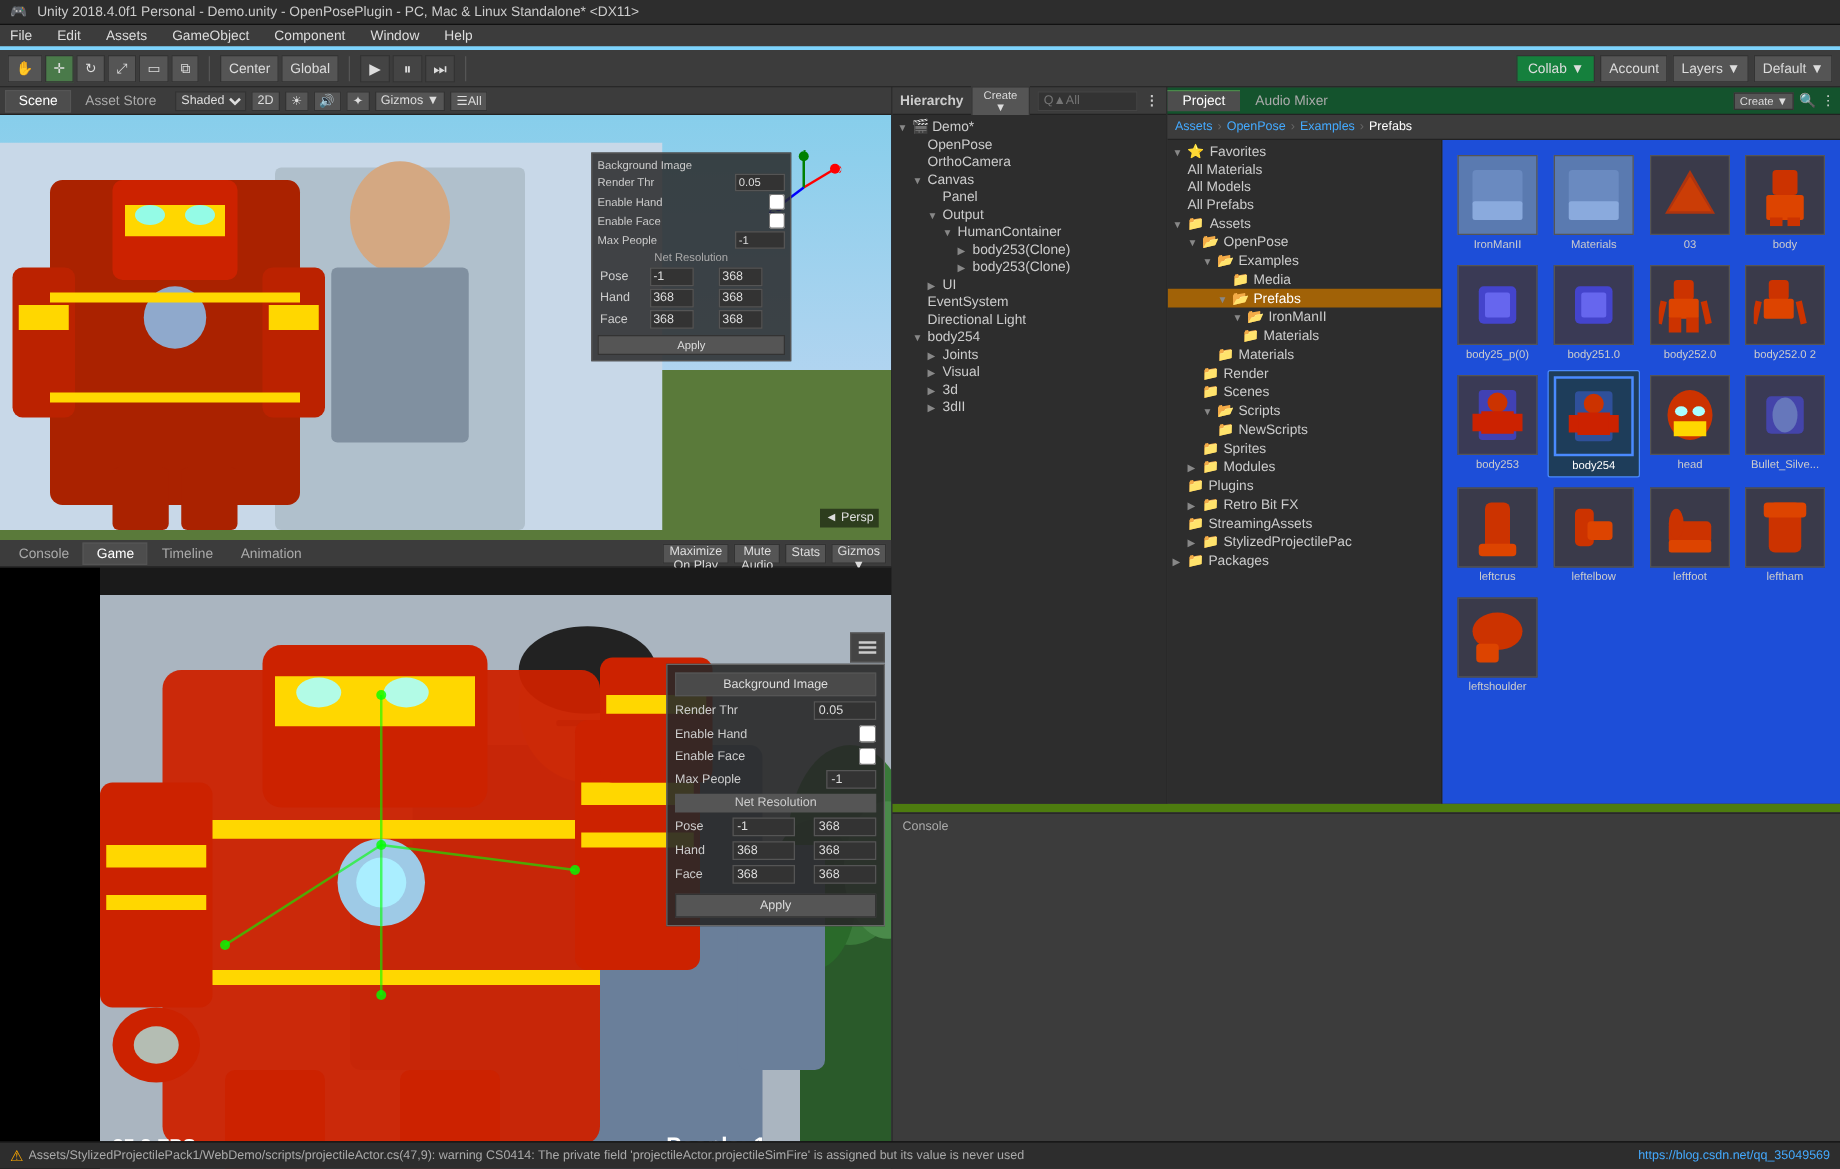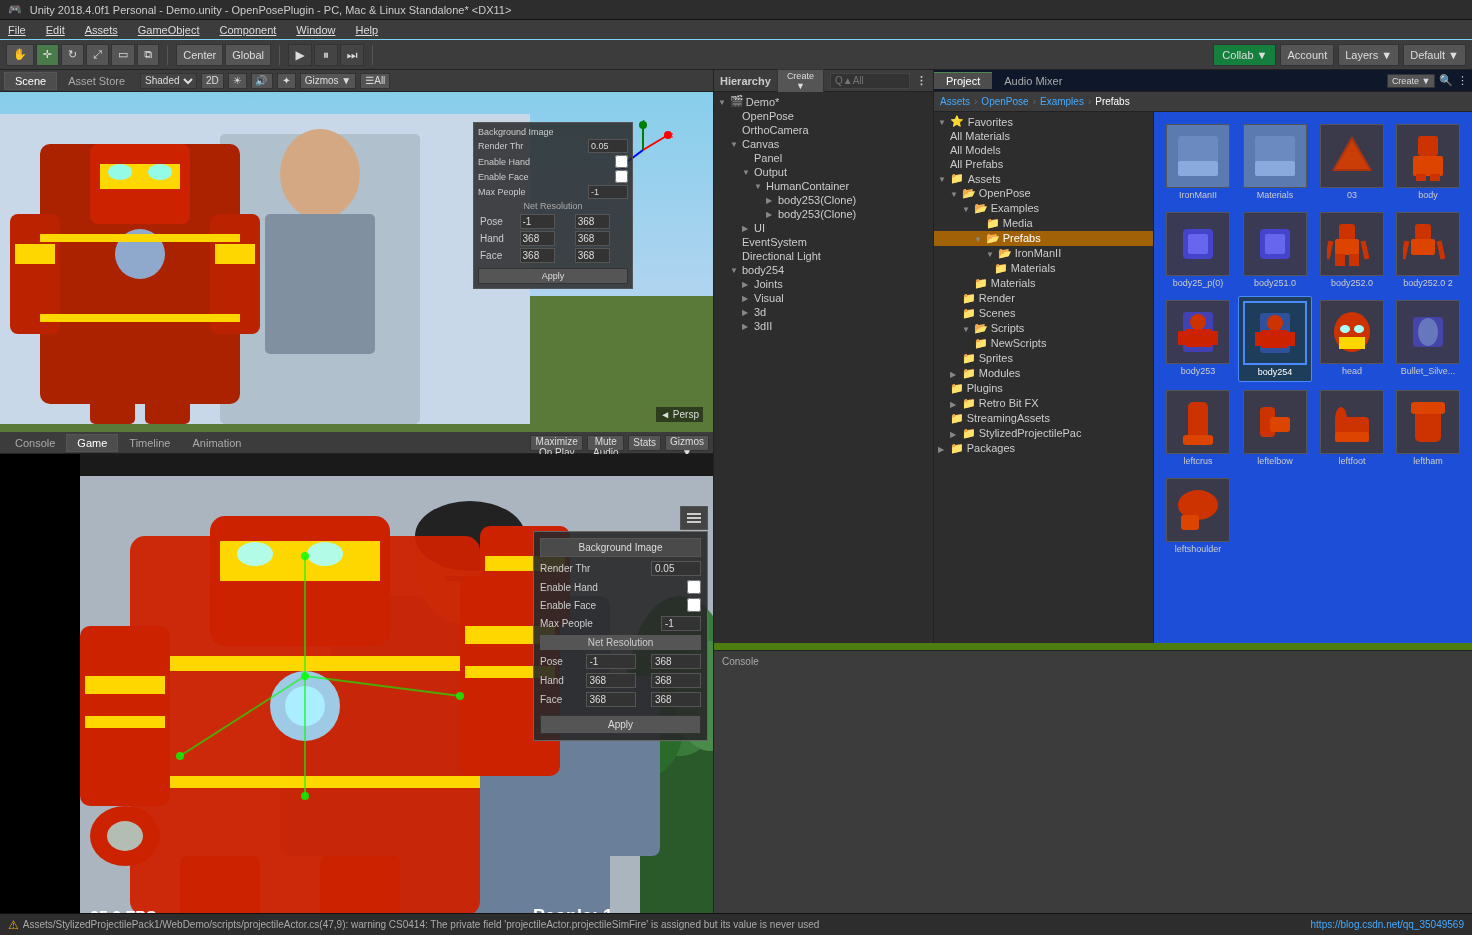--- a/index.html
+++ b/index.html
@@ -20,22 +20,21 @@
     
     #menubar {
       background: #3c3c3c;
       height: 20px;
       display: flex;
       align-items: center;
       padding: 0 4px;
       gap: 12px;
       font-size: 11px;
       color: #ddd;
-      border-bottom: 1px solid #7dd3fc;
-      text-decoration: underline;
+      border-bottom: 3px solid #7dd3fc;
     }
     .menu-item { cursor: pointer; padding: 0 4px; }
 
     
     #toolbar {
       background: #3c3c3c;
       height: 30px;
       display: flex;
       align-items: center;
       padding: 0 6px;
@@ -351,21 +350,21 @@
     .h-indent4 { padding-left: 52px; }
 
     
     #project-panel {
       flex: 1;
       display: flex;
       flex-direction: column;
     }
 
     .project-tabs {
-      background: #0f172a;
+      background: #14532d;
       height: 22px;
       display: flex;
       align-items: center;
       border-bottom: 1px solid #222;
     }
     .project-tab {
       padding: 2px 12px;
       font-size: 11px;
       cursor: pointer;
       color: #aaa;

